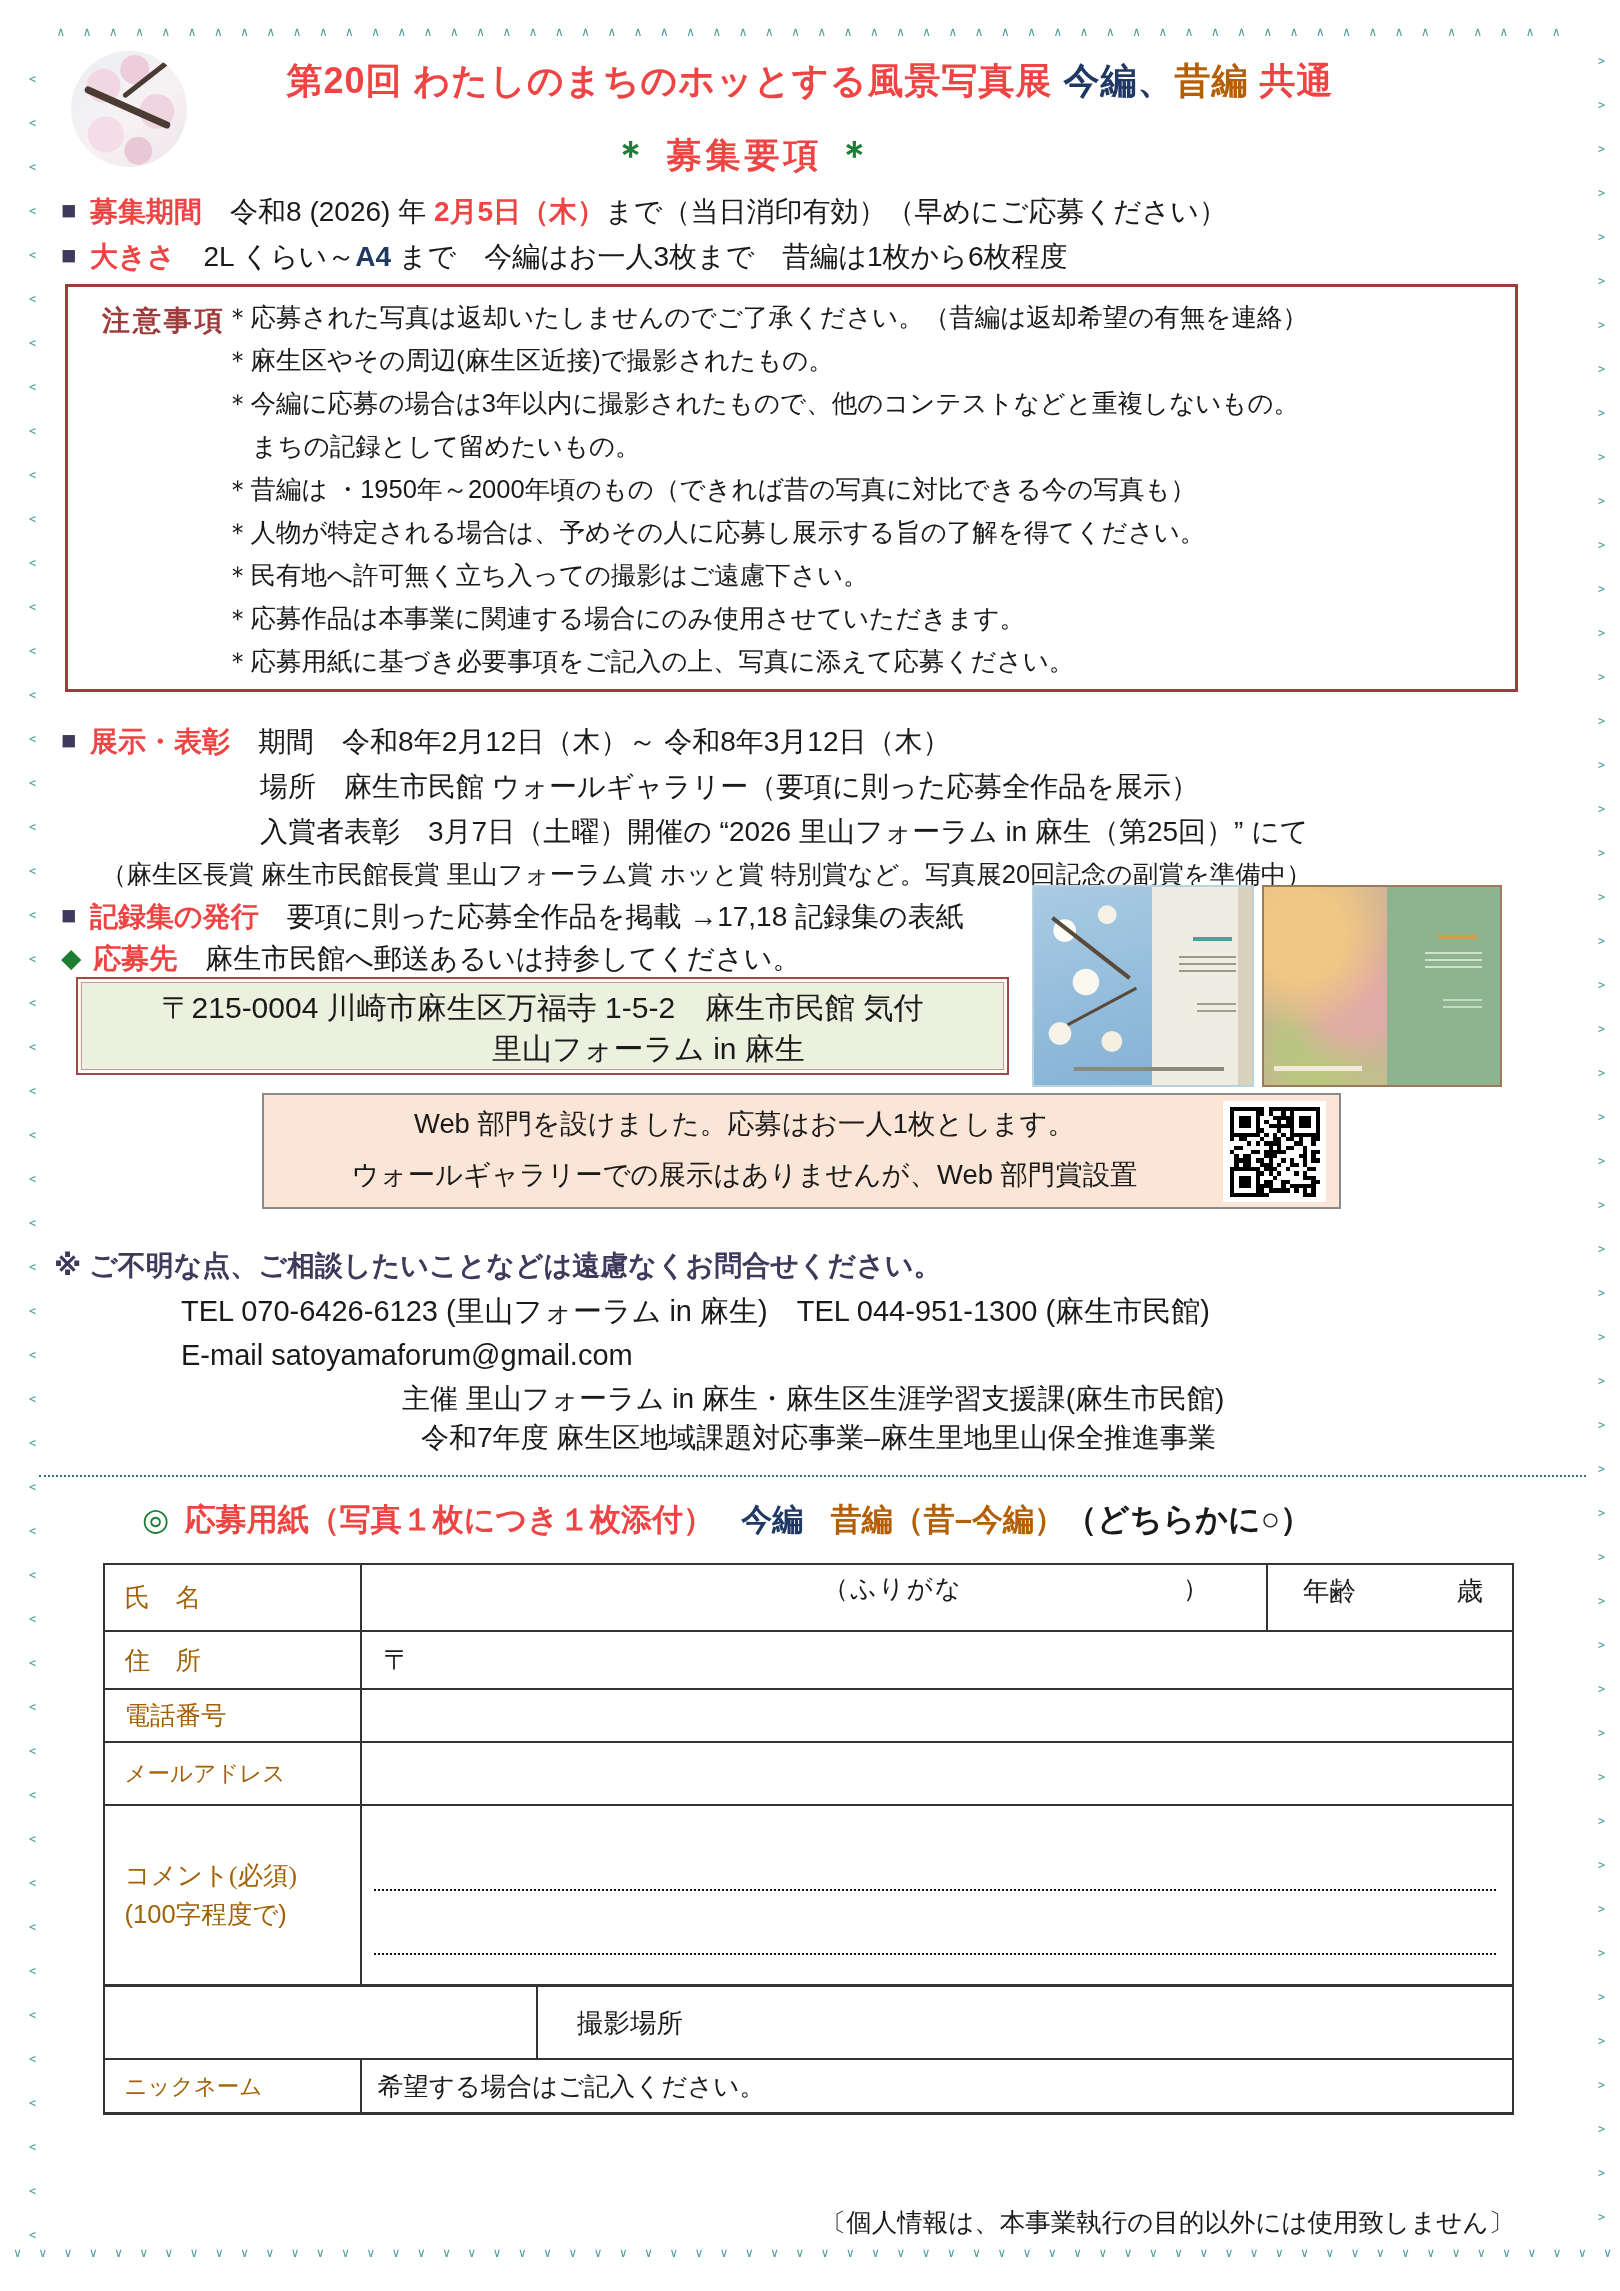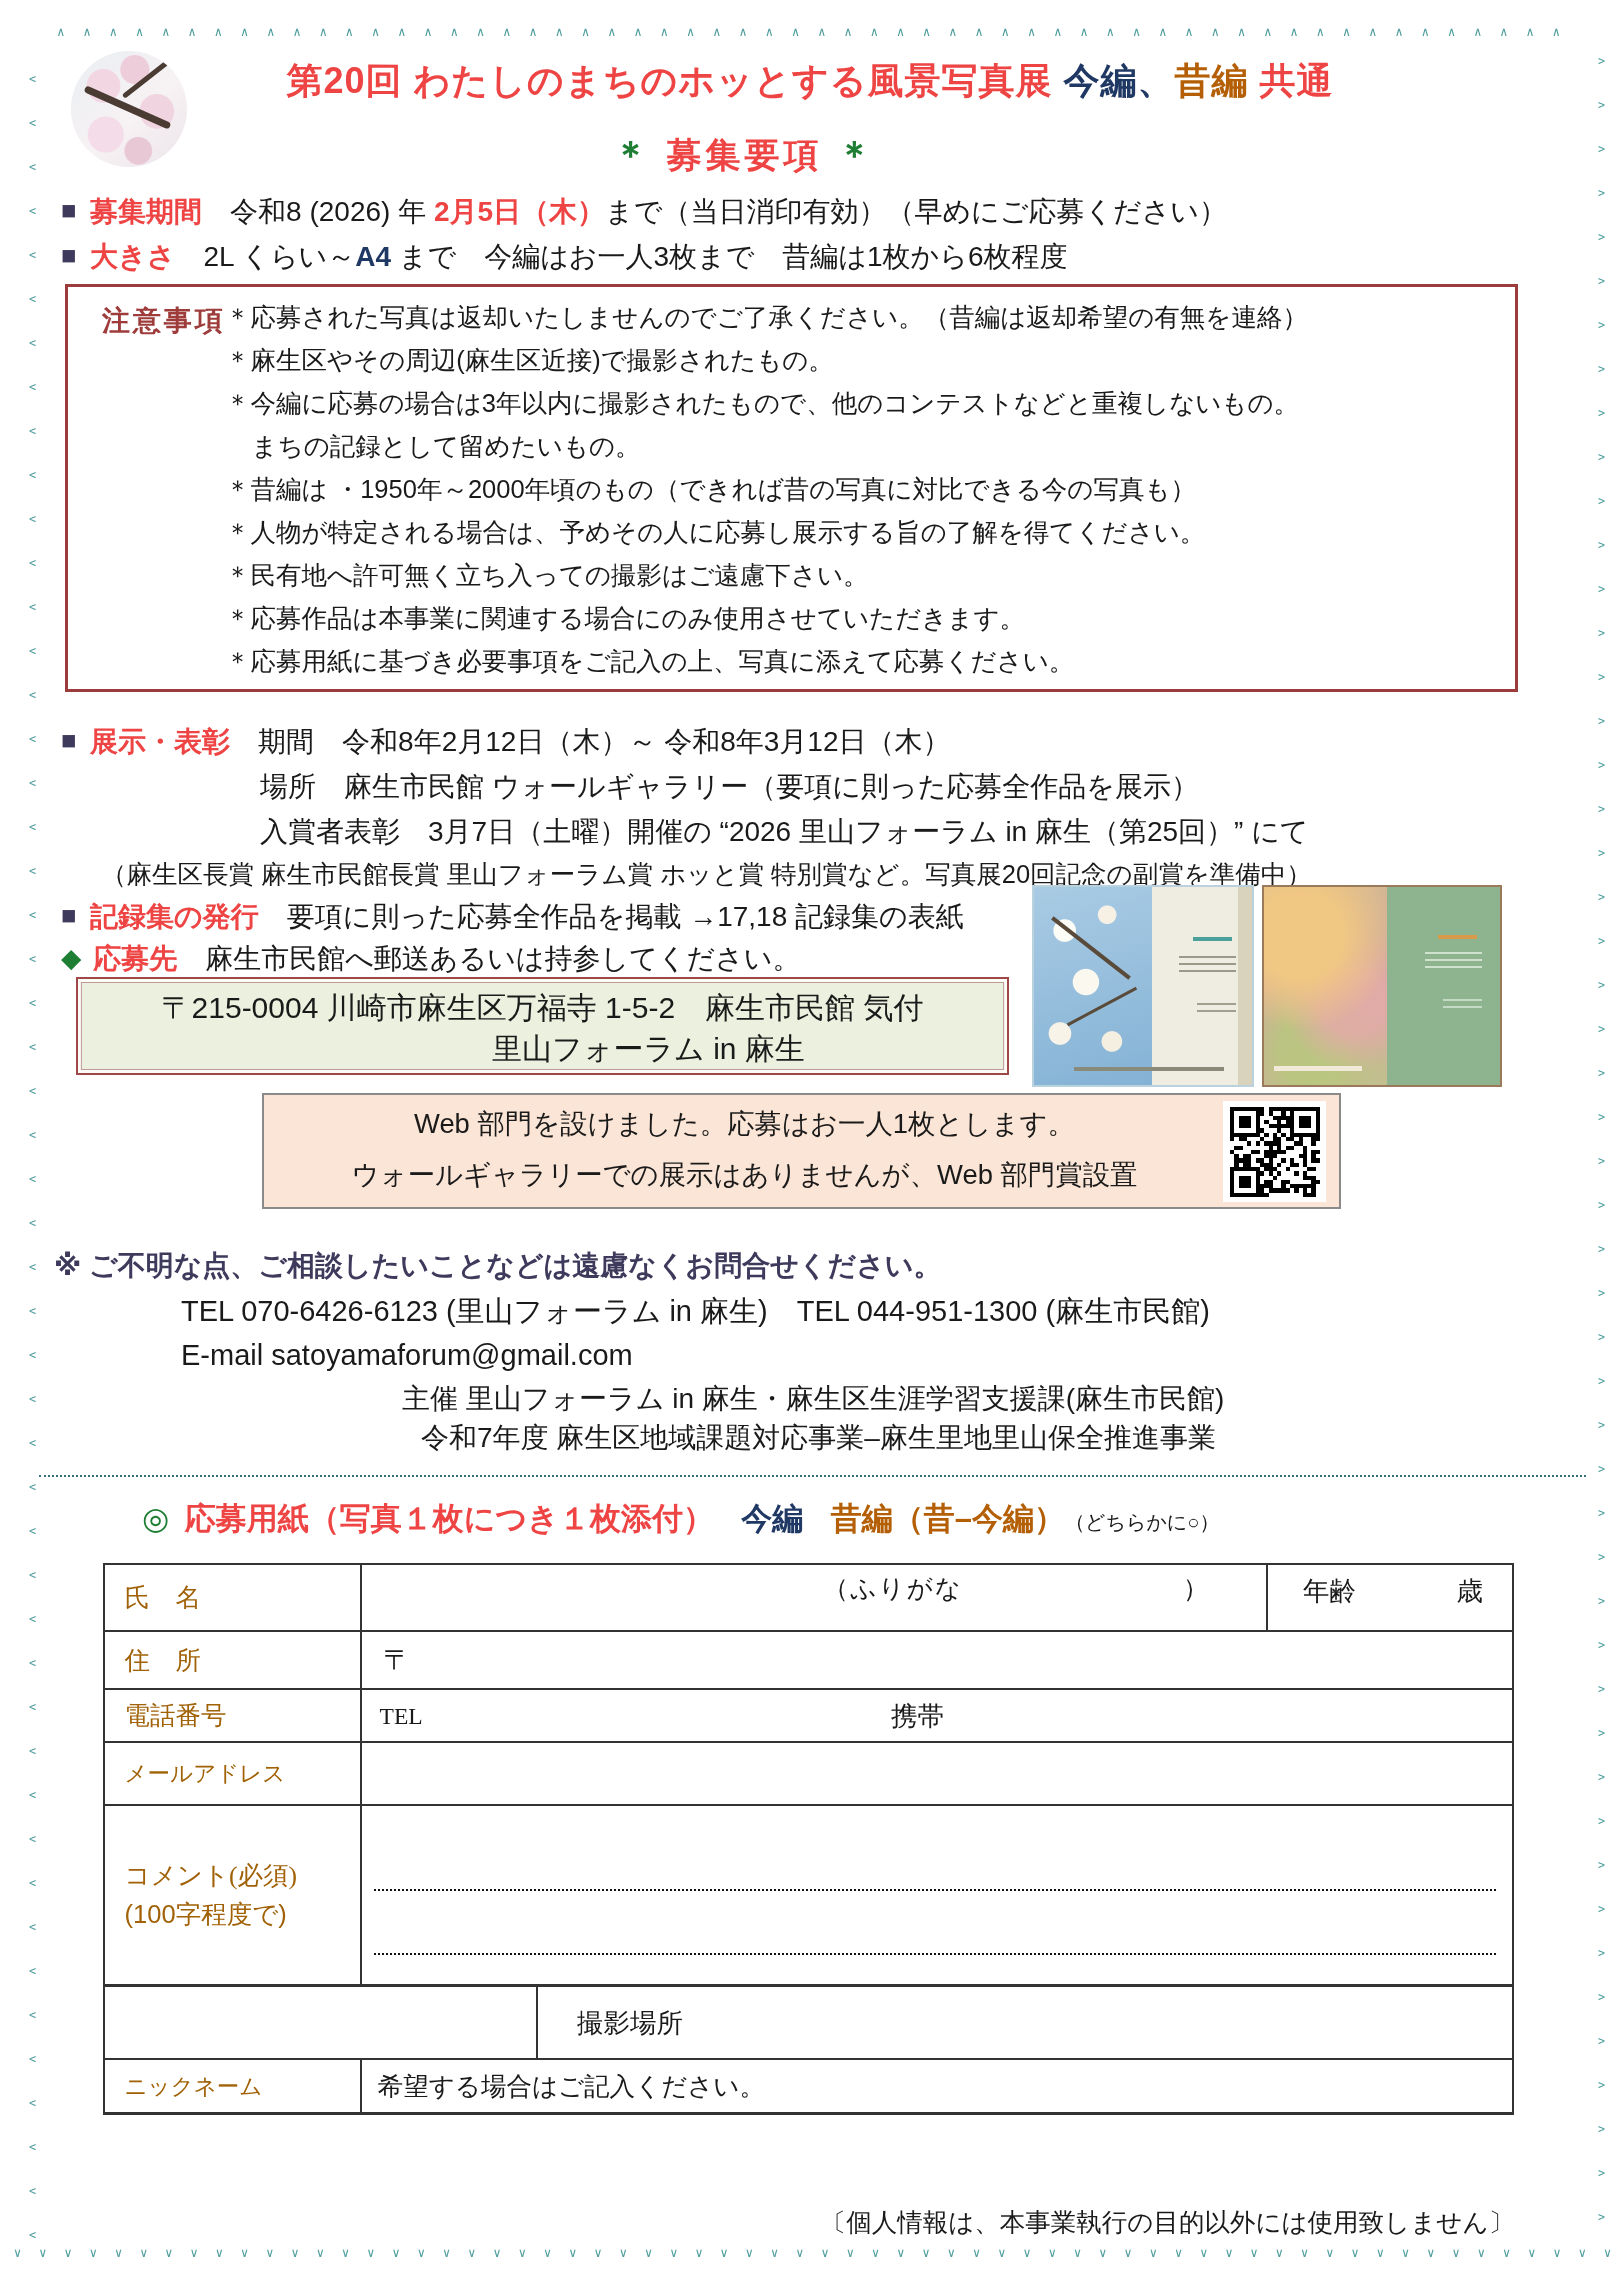--- a/index.html
+++ b/index.html
@@ -92,21 +92,21 @@
   
   .c-note{font-size:28px;font-weight:bold;color:#3e3a5c;}
   .c-body{font-size:29px;}
   .c-small{font-size:28px;}
   
   .separator{left:39px;top:1475px;width:1547px;border-top:2.9px dotted #35707e;height:0;}
   
   .form-title{left:142px;top:1498px;font-size:31px;font-weight:bold;}
   .form-title .mk{color:#1e7e34;margin-right:15.7px;}
   .form-title .gap{display:inline-block;width:27.4px;}
-  .form-title .plain{font-weight:normal;font-size:20px;color:#1a1a1a;}
+  .form-title .plain{font-weight:bold;font-size:32px;color:#1a1a1a;}
   
   .ftable{left:103px;top:1563px;width:1411px;border:2px solid #333;border-bottom-width:3.9px;box-sizing:border-box;
           font-family:"Liberation Serif","DejaVu Serif",serif;}
   .frow{display:flex;box-sizing:border-box;border-top:2px solid #333;position:relative;}
   .frow:first-child{border-top:none;}
   .frow.thick{border-top:3.9px solid #333;}
   .flbl{width:257px;border-right:2px solid #333;box-sizing:border-box;display:flex;flex-direction:column;
         justify-content:center;padding-left:19.6px;font-size:25.5px;color:#a16207;}
   .fcell{flex:1;position:relative;font-size:25.5px;}
   .r1{height:65px;} .r2{height:58px;font-family:Liberation Serif, serif;} .r3{height:53px;} .r4{height:63px;}
@@ -572,24 +572,20 @@
       </div>
     </div>
     <div class="frow r2">
       <div class="flbl">住　所</div>
       <div class="fcell">
         <span class="postal">〒</span>
       </div>
     </div>
     <div class="frow r3">
       <div class="flbl">電話番号</div>
-      <div class="fcell">
-        <span class="telmark">TEL</span>
-        <span class="mobile">携帯</span>
-      </div>
     </div>
     <div class="frow r4">
       <div class="flbl sm">メールアドレス</div>
       <div class="fcell"></div>
     </div>
     <div class="frow r6">
       <div class="flbl">
         <span>コメント(必須)</span>
         <span class="hint2">(100字程度で)</span>
       </div>

